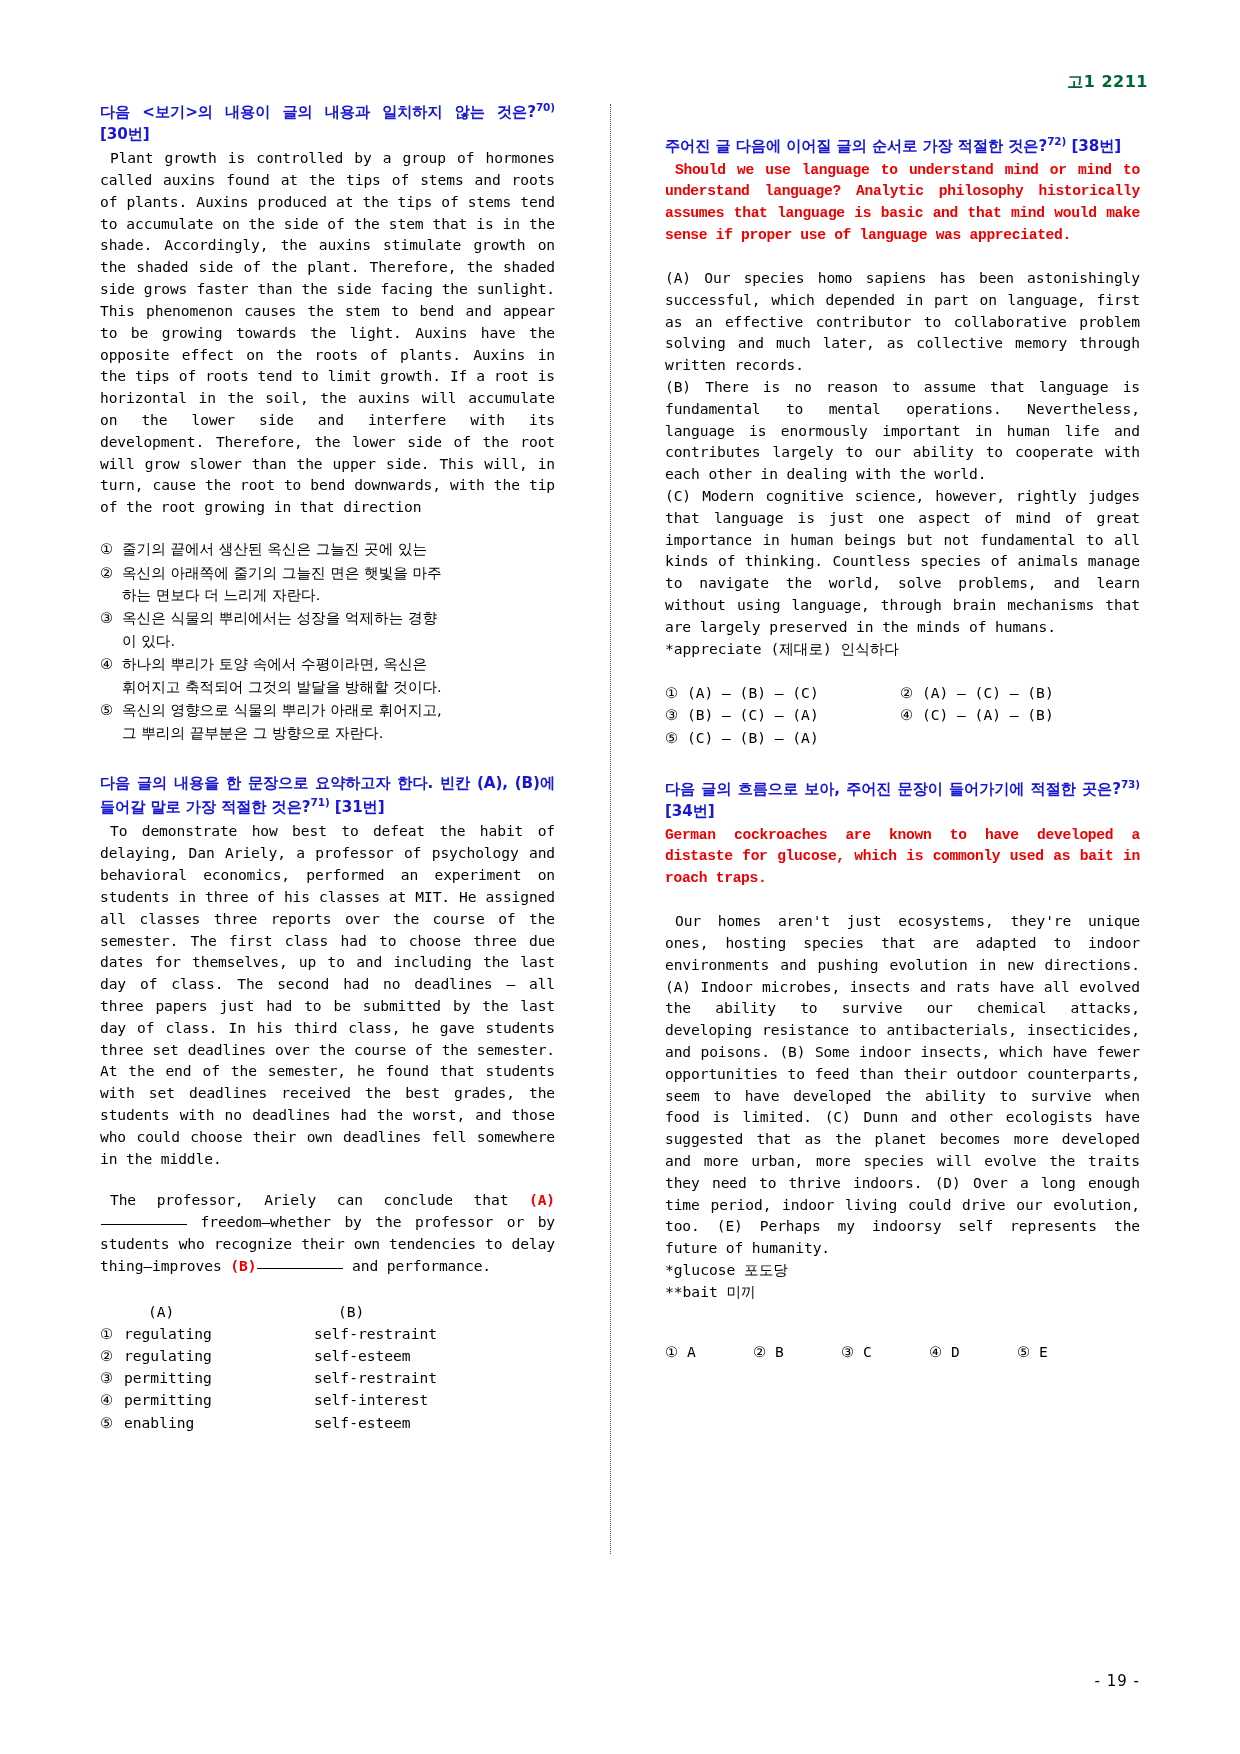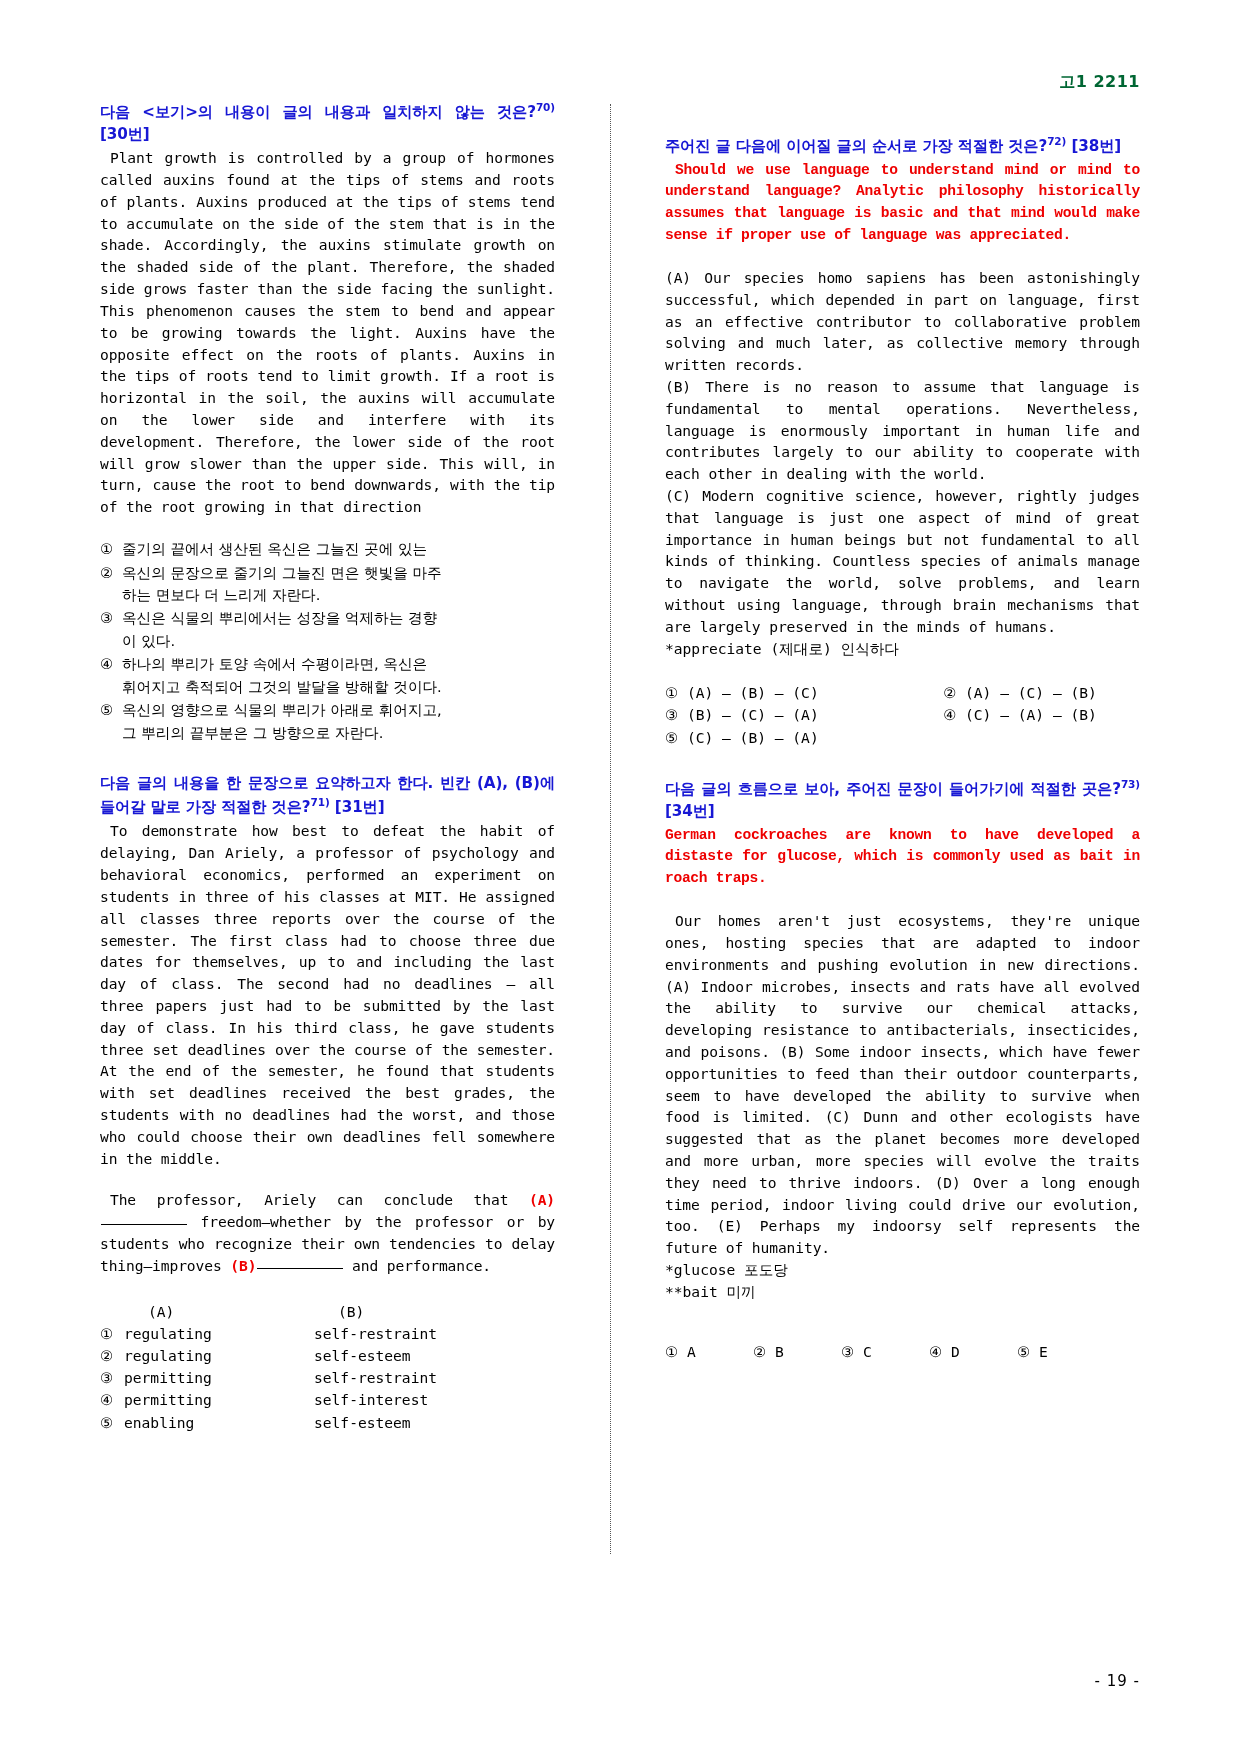--- a/index.html
+++ b/index.html
@@ -18,21 +18,21 @@
     position: absolute;
     left: 0; top: 0;
     width: 1240px;
     height: 1754px;
     box-sizing: border-box;
     padding: 70px 100px 40px 100px;
   }
   
   .page-header {
     position: absolute;
-    right: 100px;
+    right: 92px;
     top: 72px;
     font-family: "DejaVu Sans", "Liberation Sans", sans-serif;
     font-weight: bold;
     font-size: 16px;
     color: #006633;
     letter-spacing: 0.5px;
   }
   
   .columns {
     position: absolute;
@@ -149,21 +149,21 @@
   .abrow .cb { flex: 0 0 200px; }
 
   
   .ordgrid {
     font-size: 14.6px;
     line-height: 1.55;
     margin-top: 2px;
   }
   .ordrow { display: flex; }
   .ordrow .cell { flex: 0 0 235px; }
-  .ordrow .cell.w2 { flex: 0 0 240px; text-align: center; }
+  .ordrow .cell.w2 { flex: 0 0 240px; }
 
   
   .abcde {
     display: flex;
     font-size: 14.6px;
     margin-top: 20px;
   }
   .abcde .item { flex: 0 0 88px; }
 
   .footnote {
@@ -204,21 +204,21 @@
         <div class="kchoices">
           <div class="kchoice">
             <span class="marker">①</span>
             <span class="ktext">
               <span>줄기의 끝에서 생산된 옥신은 그늘진 곳에 있는</span>
             </span>
           </div>
           <div class="kchoice">
             <span class="marker">②</span>
             <span class="ktext">
-              <span>옥신의 문장으로 줄기의 그늘진 면은 햇빛을 마주</span>
+              <span>옥신의 아래쪽에 줄기의 그늘진 면은 햇빛을 마주</span>
               <span class="l2">하는 면보다 더 느리게 자란다.</span>
             </span>
           </div>
           <div class="kchoice">
             <span class="marker">③</span>
             <span class="ktext">
               <span>옥신은 식물의 뿌리에서는 성장을 억제하는 경향</span>
               <span class="l2">이 있다.</span>
             </span>
           </div>

